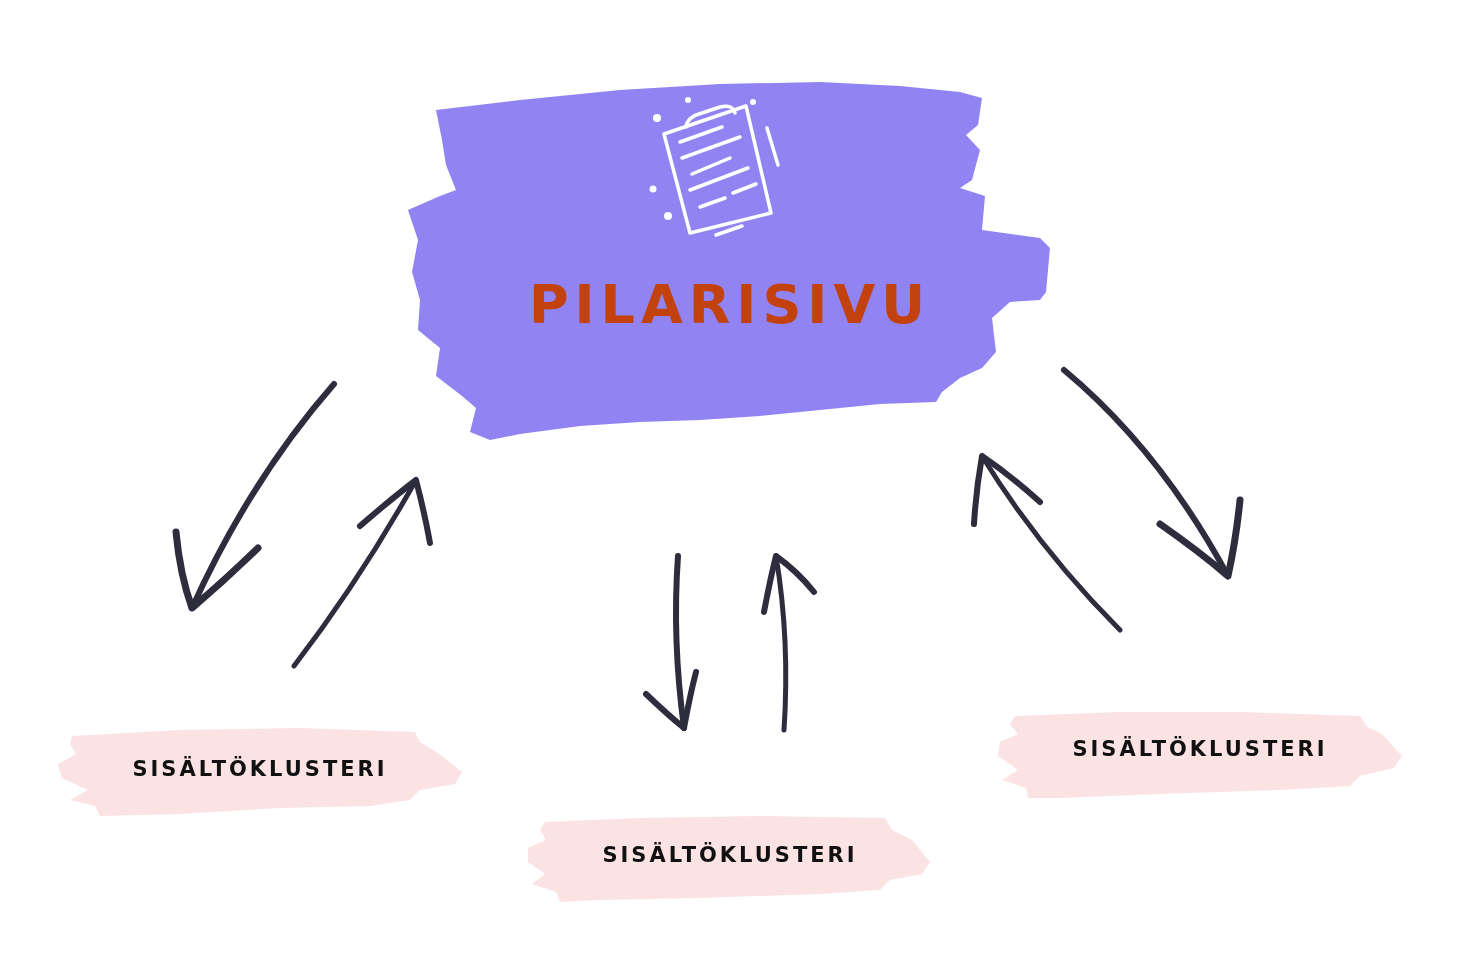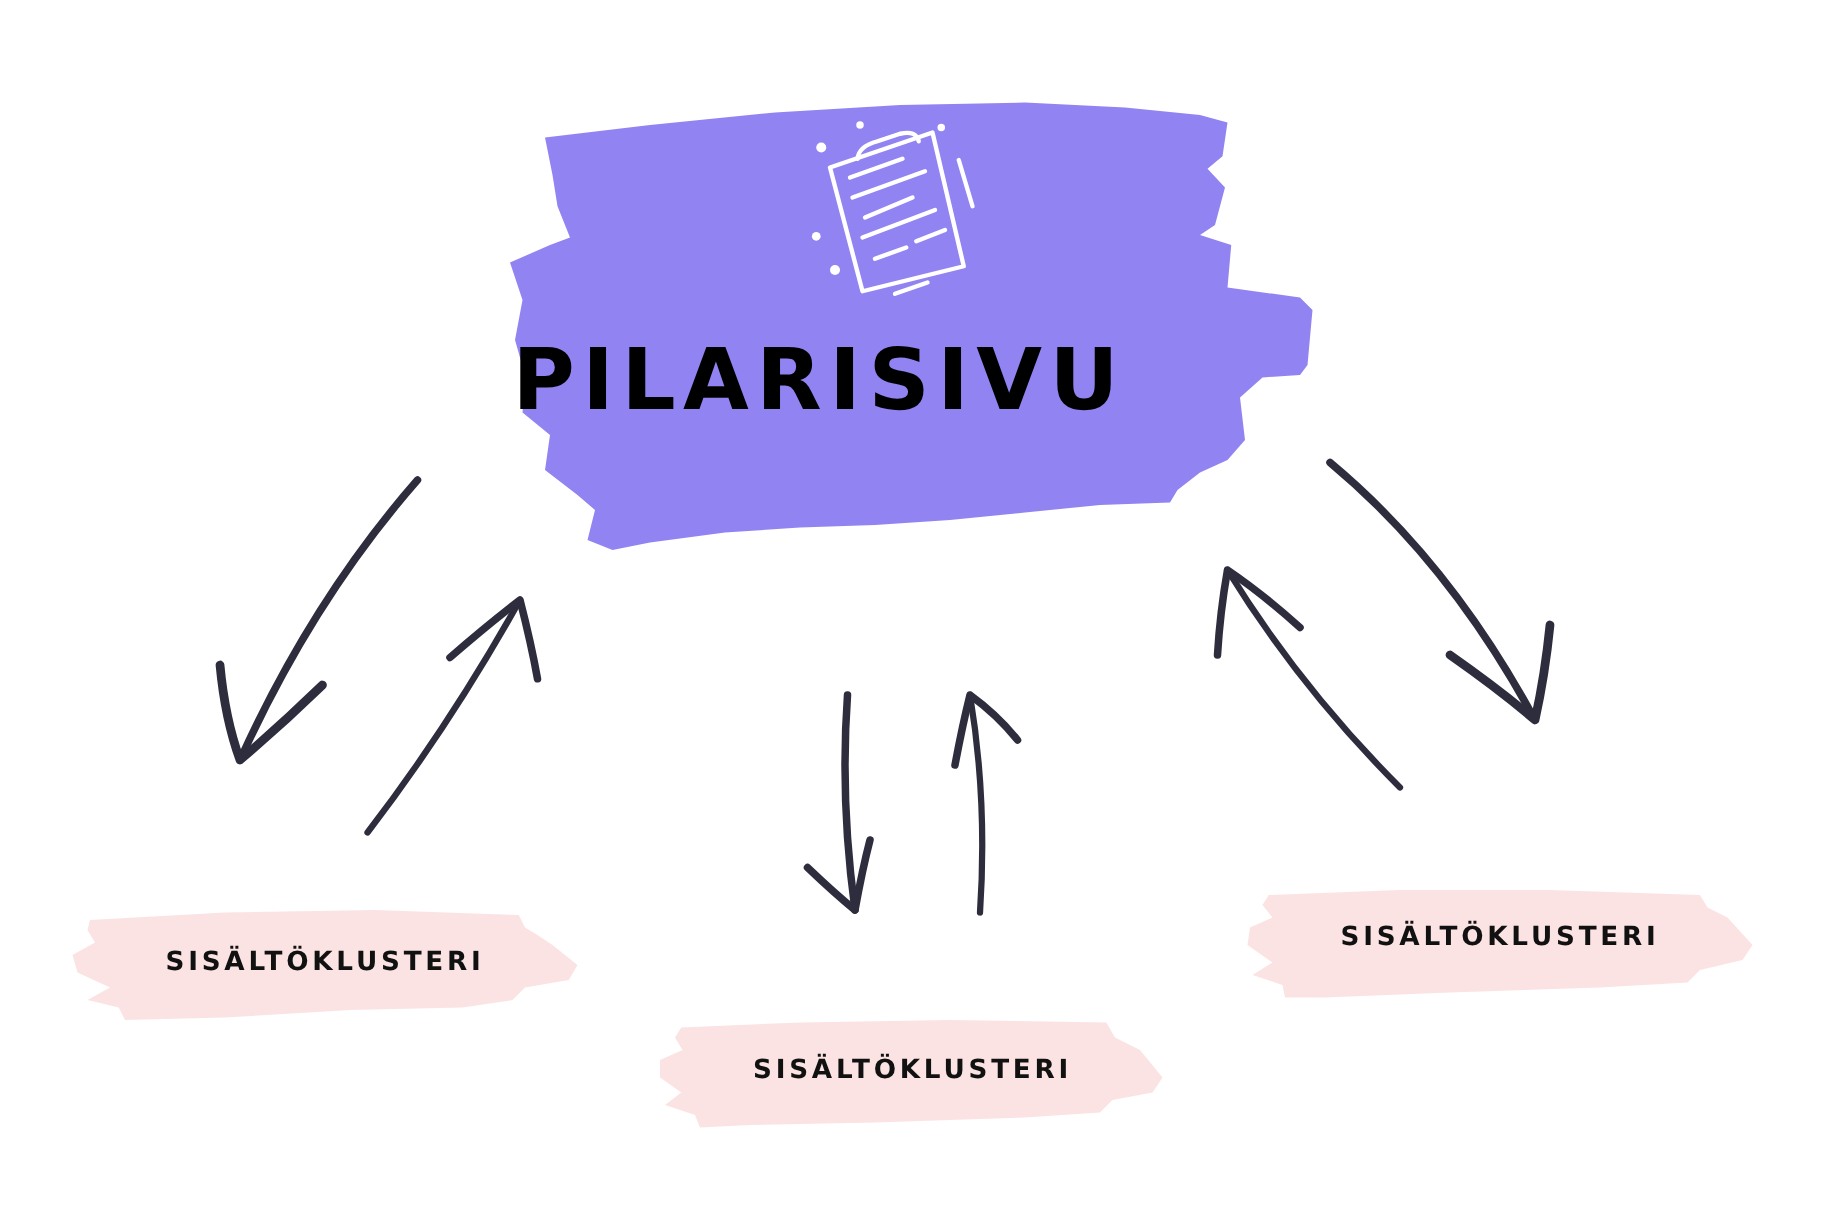--- a/index.html
+++ b/index.html
@@ -1,22 +1,22 @@
 <!DOCTYPE html>
 <html><head>
 <meta charset="utf-8">
 <style>
   html, body { margin:0; padding:0; background:#ffffff; }
   body { width:1463px; height:975px; position:relative; overflow:hidden;
          font-family:"Liberation Sans", sans-serif; }
   .layer { position:absolute; left:0; top:0; width:1463px; height:975px; }
   .pillar-title {
-    position:absolute; left:410px; top:270px; width:640px; 
-    color:#000000; font-family:"DejaVu Sans", sans-serif; font-weight:bold;
-    font-size:68px; letter-spacing:6px; line-height:70px;
+    position:absolute; left:410px; top:270px; width:640px; text-align:center;
+    color:#c2410c; font-family:"DejaVu Sans", sans-serif; font-weight:bold;
+    font-size:54px; letter-spacing:6px; line-height:70px;
   }
   .cluster-label {
     position:absolute; text-align:center; color:#111111;
     font-family:"DejaVu Sans", sans-serif; font-weight:bold;
     font-size:21px; letter-spacing:3px; line-height:30px; white-space:nowrap;
   }
   #cl-left  { left:60px;  top:754px; width:400px; }
   #cl-mid   { left:530px; top:840px; width:400px; }
   #cl-right { left:1000px; top:734px; width:400px; }
 </style>

